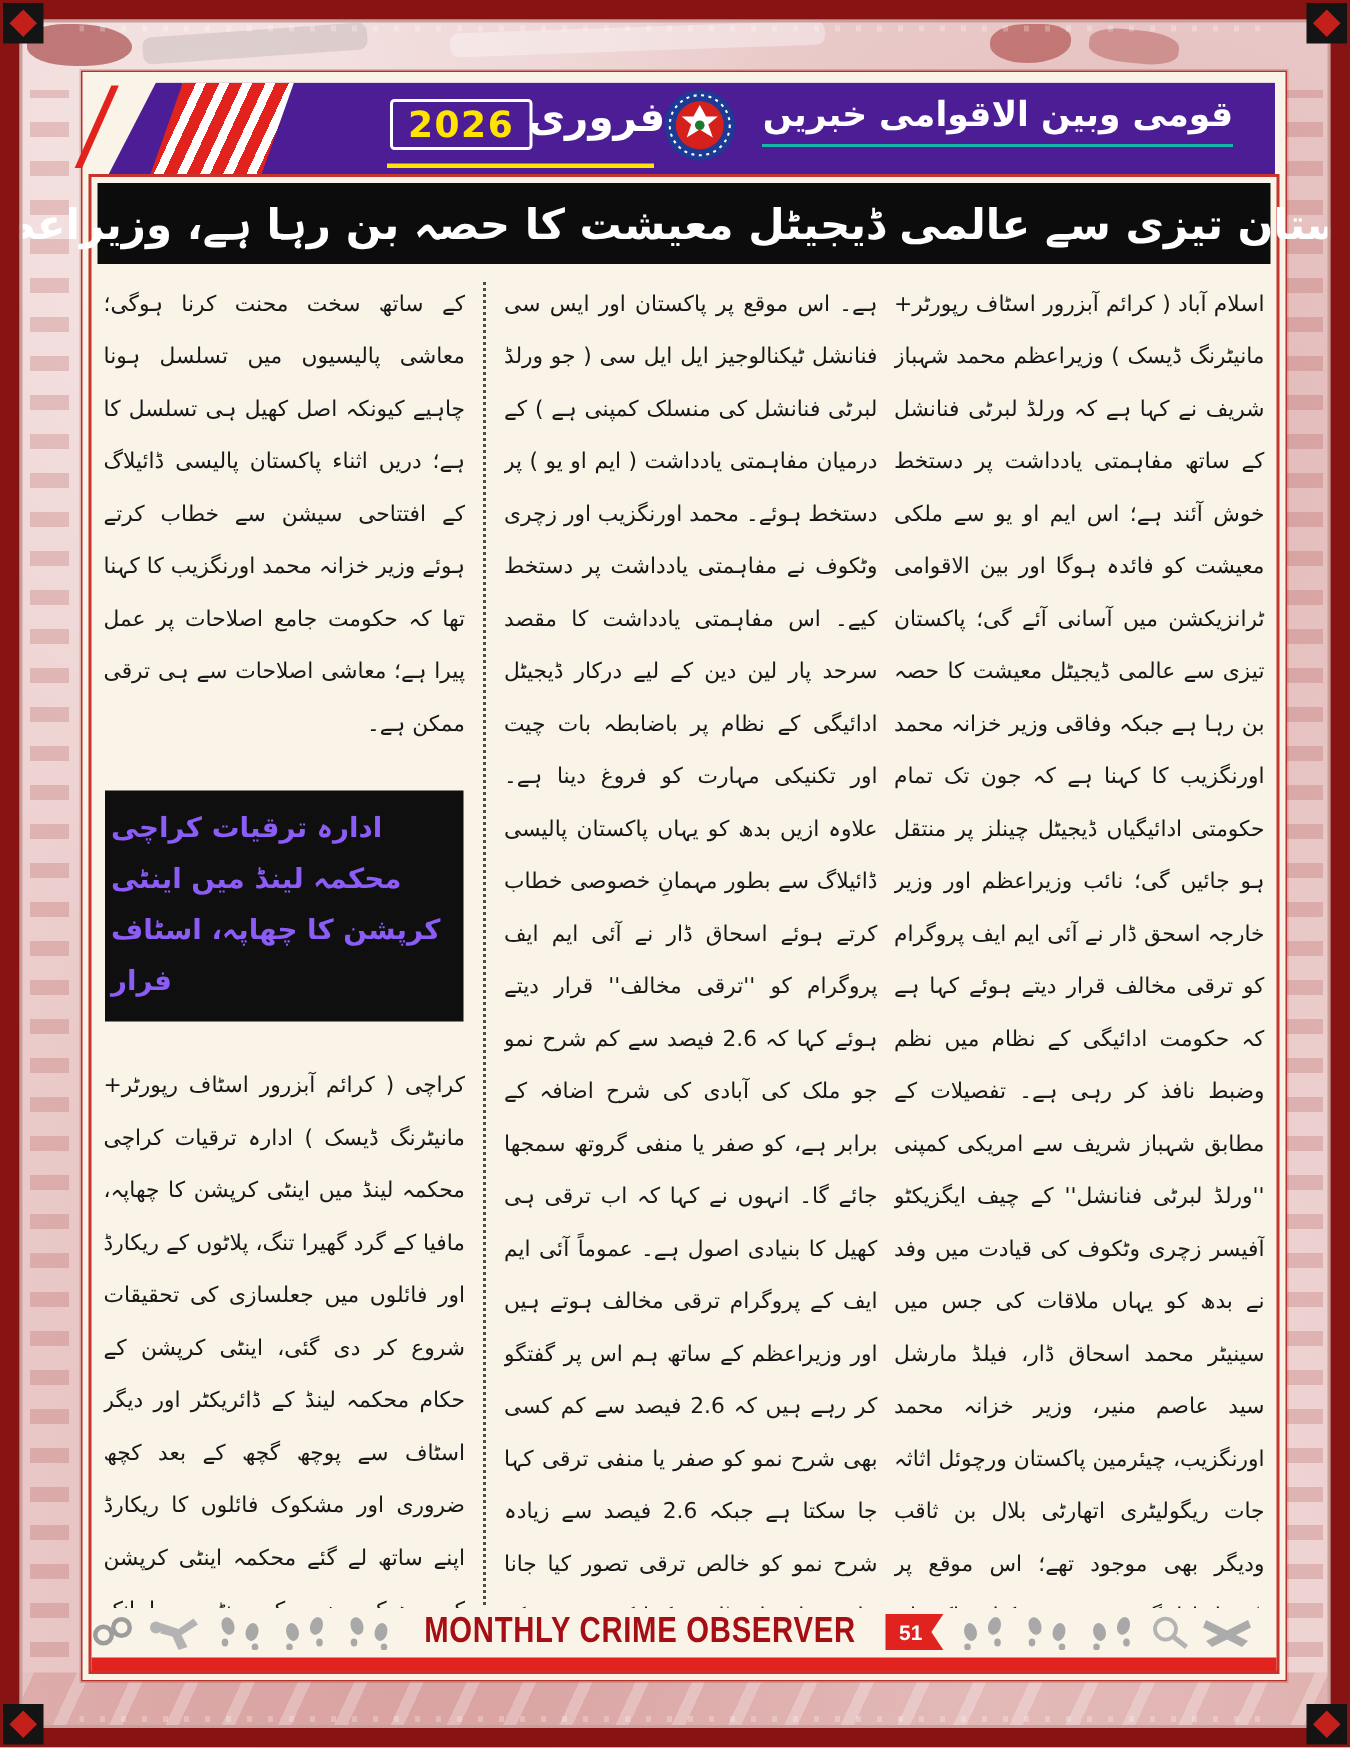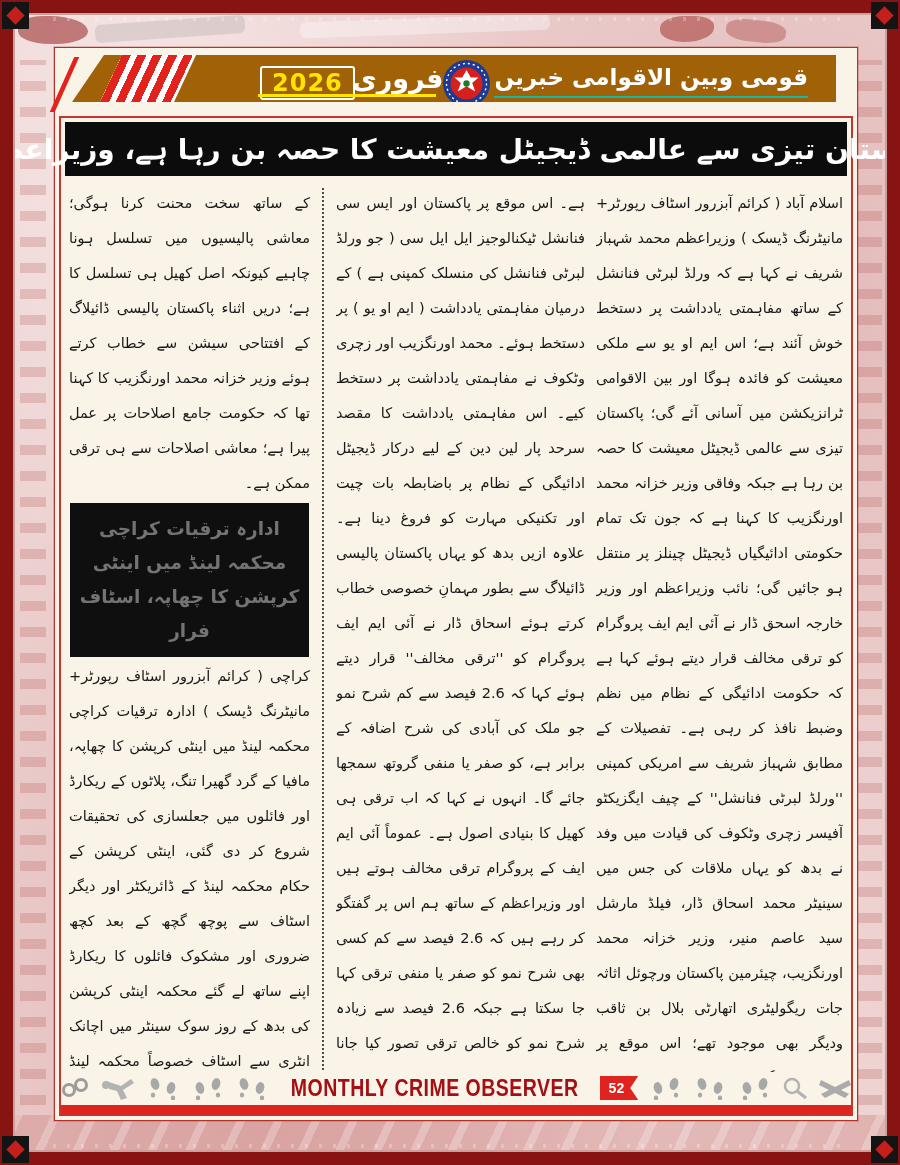--- a/index.html
+++ b/index.html
@@ -28,21 +28,21 @@
   .g4{left:726px;top:20px;width:60px;height:22px;background:rgba(150,25,20,.30);border-radius:40%;transform:rotate(6deg);}
   .g5{left:300px;top:18px;width:250px;height:16px;background:rgba(255,255,255,.35);transform:rotate(-2deg);}
   .side-strip{position:absolute;top:60px;bottom:60px;width:26px;z-index:1;background:repeating-linear-gradient(0deg,rgba(170,70,66,.22) 0 10px,transparent 10px 26px);}
   .s-left{left:20px;} .s-right{right:18px;}
   .bottom-band{position:absolute;left:14px;right:14px;bottom:14px;height:36px;z-index:1;background:rgba(200,120,118,.35);
     background-image:repeating-linear-gradient(115deg,rgba(255,255,255,.25) 0 8px,transparent 8px 34px);}
   
   .sheet{position:absolute;left:54px;top:47px;width:802px;height:1072px;background:#f9f4e7;z-index:10;
     border:1px solid #b3322c;box-shadow:0 0 0 1px rgba(179,50,44,.25);}
   
-  .masthead{position:absolute;top:7px;left:5px;right:21px;height:47px;background:#a16207;
+  .masthead{position:absolute;top:7px;left:5px;right:7px;height:62px;background:#4c1d95;
     clip-path:polygon(44px 0,100% 0,100% 100%,12px 100%);}
   .mast-slash{position:absolute;top:9px;left:7px;width:5px;height:55px;background:#e2231d;transform:skewX(-24deg);}
   .mast-stripes{position:absolute;left:40px;top:0;width:96px;height:100%;
     background:repeating-linear-gradient(115deg,#ffffff 0 6px,#e2231d 6px 14px);
     clip-path:polygon(22px 0,100% 0,calc(100% - 22px) 100%,0 100%);}
   .year-badge{position:absolute;left:200px;top:11px;color:#ffe400;font-size:24px;font-weight:bold;
     border:2px solid #ffffff;border-radius:3px;padding:1px 10px;letter-spacing:1px;font-family:"DejaVu Sans",sans-serif;}
   .month-label{position:absolute;left:292px;top:8px;color:#ffffff;font-size:27px;font-weight:bold;direction:rtl;text-align:right;}
   .yellow-underline{position:absolute;left:198px;bottom:5px;width:178px;height:3px;background:#ffe400;}
   .emblem{position:absolute;left:382px;top:4px;width:49px;height:49px;}
@@ -53,24 +53,24 @@
     display:flex;flex-direction:column;background:#f9f4e7;}
   .headline-bar{flex:none;margin:4px;height:54px;background:#0c0c0c;display:flex;align-items:center;justify-content:center;}
   .headline-text{color:#ffffff;font-size:28px;font-weight:bold;direction:rtl;white-space:nowrap;}
   
   .body-columns{flex:1;display:flex;direction:rtl;padding:6px 8px 0;gap:11px;overflow:hidden;}
   .col{font-size:14.5px;line-height:35px;text-align:justify;color:#181818;overflow:hidden;direction:rtl;}
   .col-a{width:247px;flex:none;}
   .col-b{width:249px;flex:none;}
   .divider{flex:none;width:0;border-left:2px dotted #4a4a4a;margin:2px 1px;}
   .col-c{flex:1;}
-  .story2-head{background:#0f0f0f;color:#737373;text-align:center;font-size:18.5px;font-weight:bold;
-    line-height:34px;padding:9px 4px;margin:2px 1px;direction:rtl;}
-  
-  .footer-strip{flex:none;height:32px;display:flex;align-items:center;justify-content:space-between;gap:9px;direction:ltr;}
+  .story2-head{background:#0f0f0f;color:#8b5cf6;text-align:left;font-size:18.5px;font-weight:bold;
+    line-height:34px;padding:9px 4px;margin:26px 1px;direction:rtl;}
+  
+  .footer-strip{flex:none;height:32px;display:flex;align-items:center;justify-content:flex-start;gap:9px;direction:ltr;}
   .footer-title{color:#a50f14;font-weight:bold;font-size:21px;letter-spacing:.5px;
     font-family:"Liberation Sans",sans-serif;display:inline-block;transform:scale(.93,1.15);white-space:nowrap;}
   .page-ribbon{background:#e0231e;color:#ffffff;font-weight:bold;font-size:14px;padding:4px 14px 4px 9px;
     clip-path:polygon(0 0,100% 0,calc(100% - 8px) 50%,100% 100%,0 100%);font-family:"Liberation Sans",sans-serif;}
   .bottom-red-bar{flex:none;height:9px;background:#e0231e;margin-top:1px;}
   .ficon{flex:none;display:block;}
 </style>
 </head>
 <body>
 
@@ -148,21 +148,21 @@
       </svg>
       <svg class="ficon" width="34" height="24" viewBox="0 0 34 24">
         <g fill="#a8a8a8">
           <ellipse cx="9" cy="8" rx="4.2" ry="6" transform="rotate(-18 9 8)"></ellipse>
             <ellipse cx="7" cy="19" rx="2.2" ry="2.6"></ellipse>
           <ellipse cx="25" cy="12" rx="4.2" ry="6" transform="rotate(14 25 12)"></ellipse>
             <ellipse cx="27" cy="22" rx="2.2" ry="2.4"></ellipse>
         </g>
       </svg>
       <span class="footer-title">MONTHLY CRIME OBSERVER</span>
-      <span class="page-ribbon">52</span>
+      <span class="page-ribbon">51</span>
       <svg class="ficon" width="34" height="24" viewBox="0 0 34 24">
         <g fill="#a8a8a8">
           <ellipse cx="9" cy="12" rx="4.2" ry="6" transform="rotate(-14 9 12)"></ellipse>
             <ellipse cx="7" cy="22" rx="2.2" ry="2.4"></ellipse>
           <ellipse cx="25" cy="8" rx="4.2" ry="6" transform="rotate(16 25 8)"></ellipse>
             <ellipse cx="27" cy="19" rx="2.2" ry="2.6"></ellipse>
         </g>
       </svg>
       <svg class="ficon" width="34" height="24" viewBox="0 0 34 24">
         <g fill="#a8a8a8">

